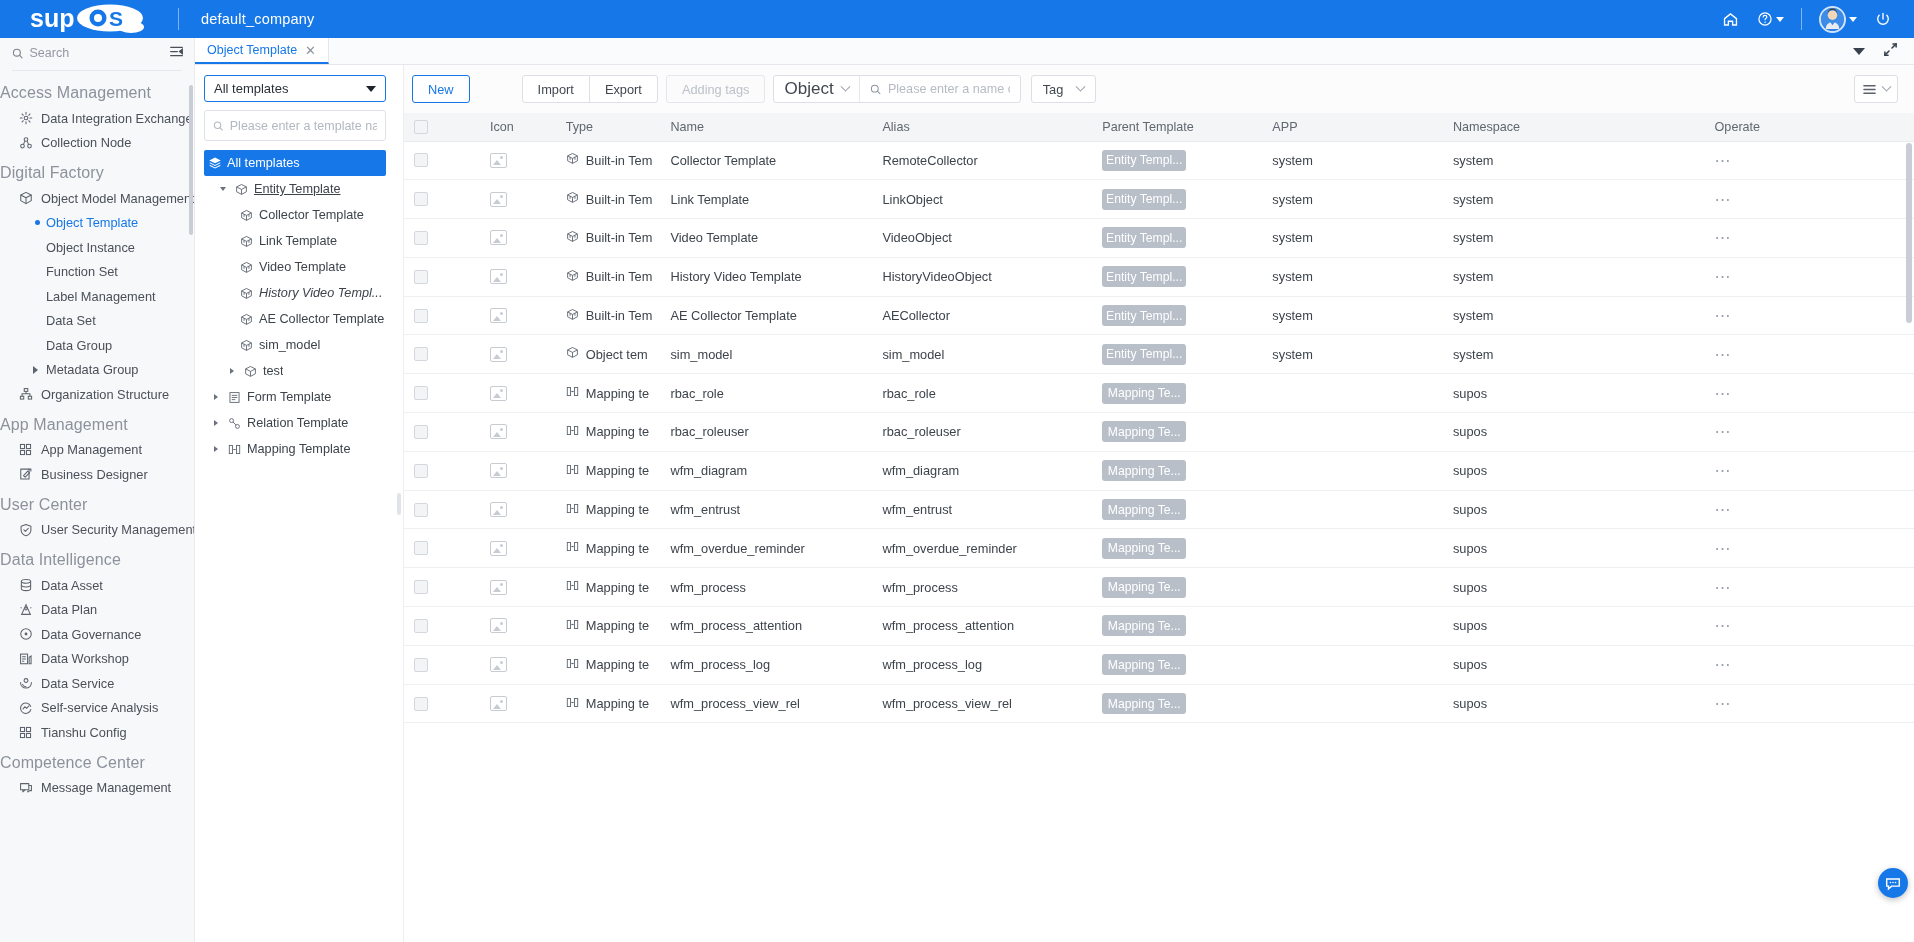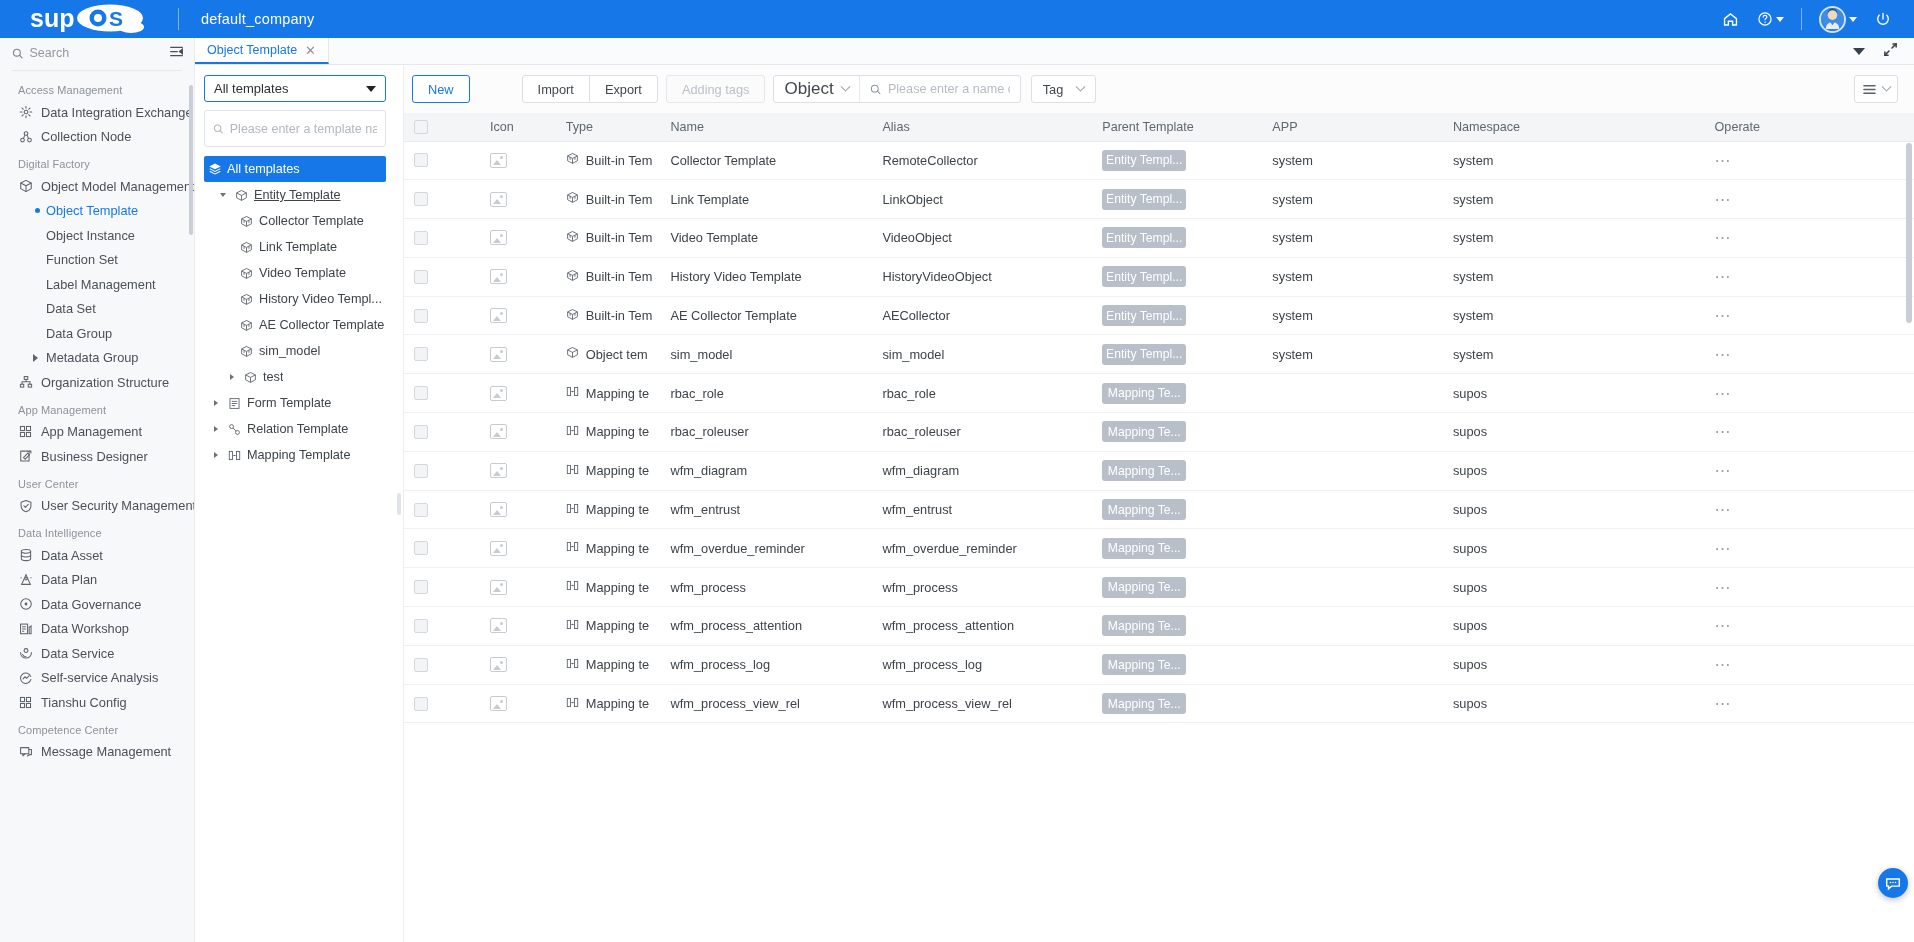--- a/index.html
+++ b/index.html
@@ -66,21 +66,21 @@
   }
   .nav-search-input {
     border: none; outline: none; background: transparent; font-size: 12.5px;
     color: #5c6370; width: 100%; font-family: inherit;
   }
   .nav-search-input::placeholder { color: #9198a3; }
   .collapse-icon { cursor: pointer; flex: 0 0 auto; }
   .nav-hr { height:1px; background:#e6e8ec; margin: 2px 12px 4px 12px; }
   .nav-scroll { flex: 1; overflow: hidden; position: relative; padding-bottom: 4px; }
   .nav-group-title {
-    font-size: 11px; color: #8b929c; padding: 9px 0 4px 18px; letter-spacing: .1px;
+    font-size: 16px; color: #8b929c; padding: 9px 0 4px 0; letter-spacing: .1px;
   }
   .nav-item {
     display: flex; align-items: center; height: 24.5px; padding-left: 18px;
     font-size: 12.8px; color: #4a5059; cursor: pointer; gap: 8px;
     white-space: nowrap;
   }
   .nav-item .ni-ico { width: 15px; height: 15px; flex:0 0 15px; display:flex; align-items:center; justify-content:center; color:#5d646e; }
   .nav-sub {
     display: flex; align-items: center; height: 24.5px; padding-left: 46px;
     font-size: 12.8px; color: #4a5059; cursor: pointer; gap: 6px; position: relative;
@@ -136,21 +136,21 @@
   .tpl-select {
     height: 27px; border: 1px solid #1677e8; border-radius: 3px;
     display: flex; align-items: center; justify-content: space-between;
     padding: 0 9px; font-size: 13px; color: #2b3038; cursor: pointer;
   }
   .tri-down-blk {
     width:0;height:0;border-left:5px solid transparent;border-right:5px solid transparent;
     border-top:6px solid #1f242b;
   }
   .tpl-search {
-    margin-top: 8px; height: 37px; border: 1px solid #dfe2e8; border-radius: 3px;
+    margin-top: 8px; height: 31px; border: 1px solid #dfe2e8; border-radius: 3px;
     display: flex; align-items: center; padding: 0 8px; gap: 6px;
   }
   .tpl-search input {
     border:none;outline:none;background:transparent;font-size:12.5px;color:#4a5059;
     width:100%; font-family: inherit;
   }
   .tpl-search input::placeholder { color: #b2b8c0; }
   .tree { margin-top: 9px; flex: 1; overflow: hidden; }
   .tree-row {
     display: flex; align-items: center; height: 26px; font-size: 12.7px;
@@ -661,21 +661,21 @@
           <div class="tree-row" style="padding-left:35px;">
             <span class="tree-ico">
               <svg width="13" height="13" viewBox="0 0 16 16" fill="none" stroke="#5d646e" stroke-width="1.1" stroke-linejoin="round">
                 <path d="M8 1.8 L14 4.8 V10.8 L8 14 L2 10.8 V4.8 Z"></path>
                   <path d="M2 4.8 L8 7.9 L14 4.8 M8 7.9 V14"></path>
                 <path d="M5 6.4 L5 9.6 M11 6.4 L11 9.6"></path>
               </svg>
             </span>
             <span class="tree-label">Video Template</span>
           </div>
-          <div class="tree-row" style="padding-left:35px;">
+          <div class="tree-row" style="padding-left:35px;font-style:italic;">
             <span class="tree-ico">
               <svg width="13" height="13" viewBox="0 0 16 16" fill="none" stroke="#5d646e" stroke-width="1.1" stroke-linejoin="round">
                 <path d="M8 1.8 L14 4.8 V10.8 L8 14 L2 10.8 V4.8 Z"></path>
                   <path d="M2 4.8 L8 7.9 L14 4.8 M8 7.9 V14"></path>
                 <path d="M5 6.4 L5 9.6 M11 6.4 L11 9.6"></path>
               </svg>
             </span>
             <span class="tree-label">History Video Templ...</span>
           </div>
           <div class="tree-row" style="padding-left:35px;">

